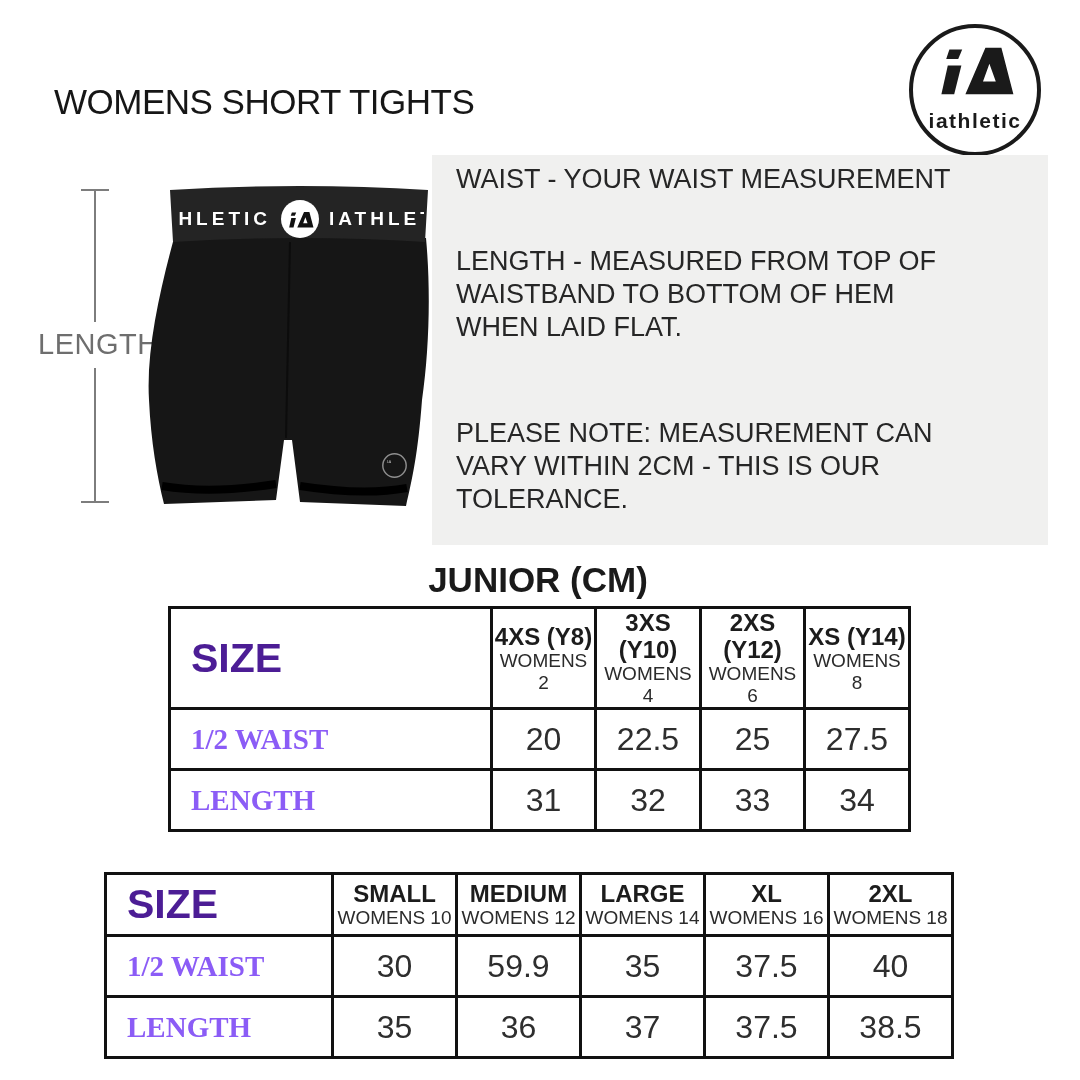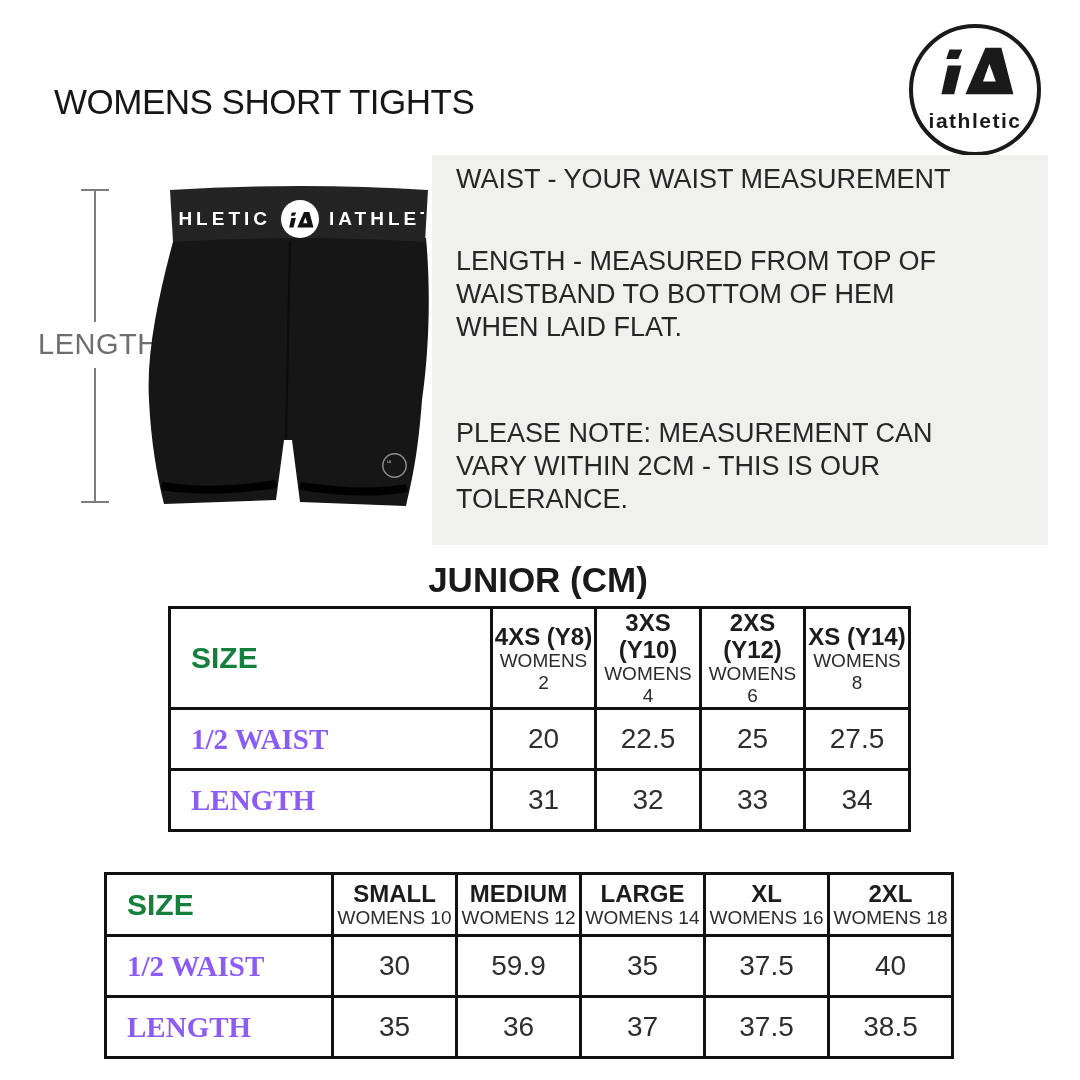--- a/index.html
+++ b/index.html
@@ -38,26 +38,26 @@
 
   
   .tbl-title{position:absolute;text-align:center;font-size:35px;font-weight:bold;color:#1a1a1a;}
   .tbl-title.junior{left:168px;top:560px;width:740px;}
   .tbl-title.adult{left:104px;top:827px;width:847px;}
   table.sizing{position:absolute;border-collapse:collapse;table-layout:fixed;
                background:#fff;}
   table.sizing td{border:3px solid #111;padding:0;vertical-align:middle;}
   table.sizing.junior{left:168px;top:606px;width:740px;}
   table.sizing.adult{left:104px;top:872px;width:847px;}
-  td.size-cell{font-size:30px;font-weight:bold;padding-left:20px !important;color:#15803d;}
+  td.size-cell{font-size:41px;font-weight:bold;padding-left:20px !important;color:#4c1d95;}
   td.head-cell{text-align:center;}
   .sz-name{font-size:24px;font-weight:bold;line-height:27px;color:#1c1c1c;}
   .sz-sub{font-size:19px;line-height:22px;color:#2b2b2b;}
   td.row-label{font-size:29px;font-weight:bold;padding-left:20px !important;color:#8b5cf6;font-family:Liberation Serif, serif;}
-  td.val{text-align:center;font-size:28px;color:#2e2e2e;}
+  td.val{text-align:center;font-size:32px;color:#2e2e2e;}
   tr.hrow{height:62px;} tr.drow{height:61px;}
 </style>
 </head>
 <body>
 
 <div class="page">
 
   <svg width="0" height="0" style="position:absolute" aria-hidden="true">
     <defs>
       <symbol id="ia-mark" viewBox="0 0 100 68">

